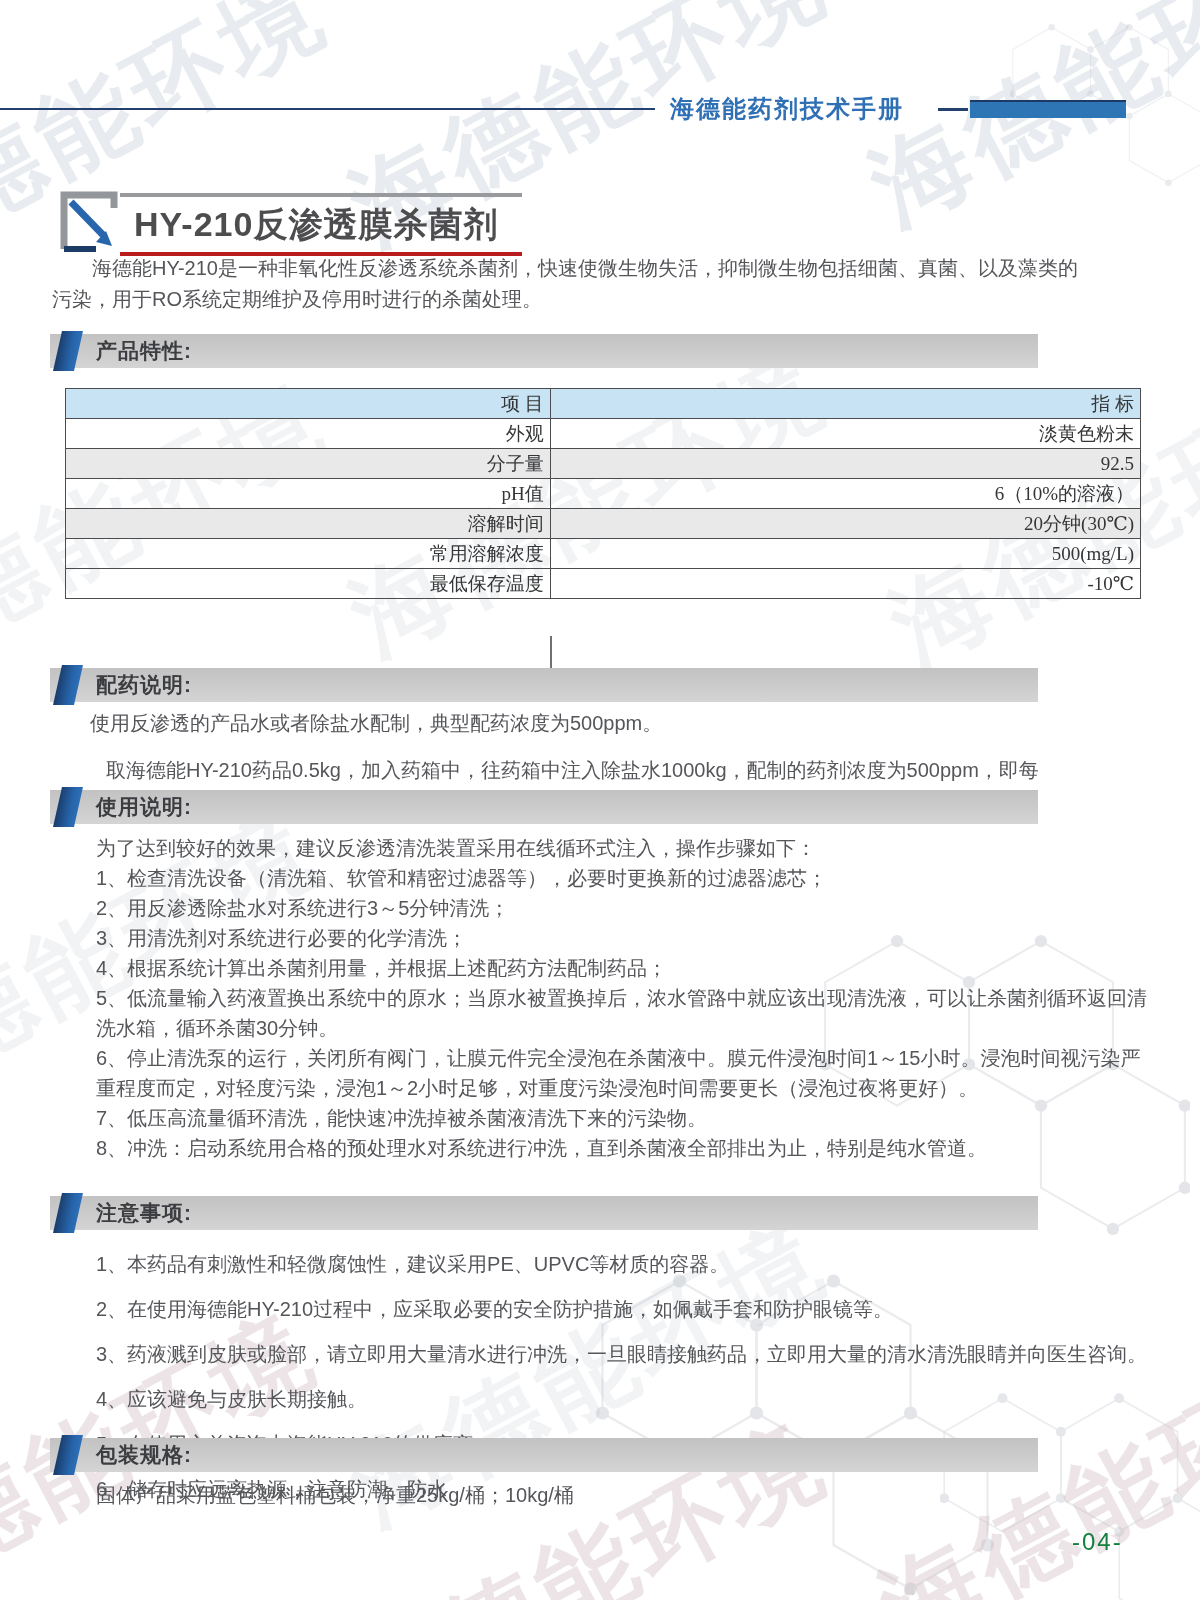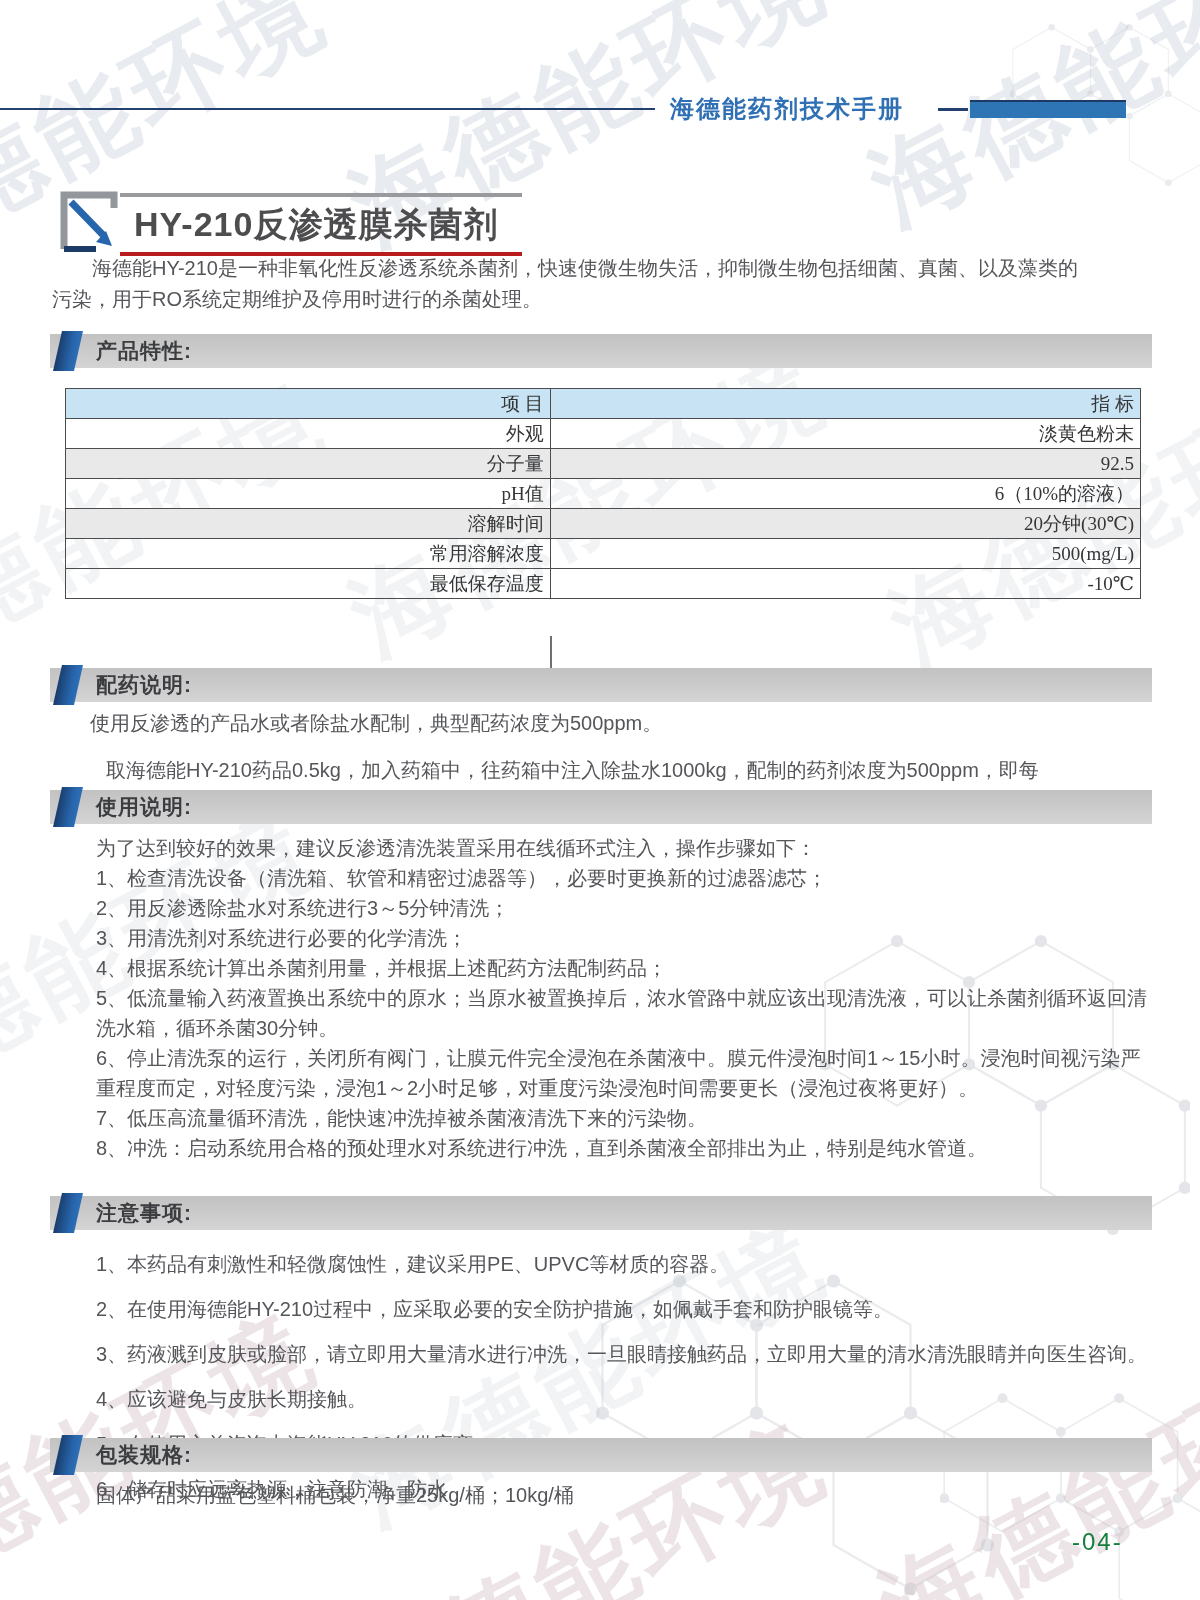--- a/index.html
+++ b/index.html
@@ -26,21 +26,21 @@
   .title-box{position:absolute;top:193px;left:120px;width:388px;z-index:2;
              border-top:4px solid #989a9e;border-bottom:4px solid #b91c1c;
              padding:5px 0 4px 14px;}
   .title-box h1{margin:0;font-size:34px;font-weight:bold;color:#4d4d4f;letter-spacing:1px;}
 
   
   .para{position:absolute;z-index:2;font-size:20px;line-height:31px;color:#55565a;}
   .indent{text-indent:2em;}
 
   
-  .secbar{position:absolute;left:50px;width:1102px;height:34px;z-index:2;
+  .secbar{position:absolute;left:50px;width:988px;height:34px;z-index:2;
           background:linear-gradient(180deg,#c2c2c3,#d4d4d5);}
   .flag{position:absolute;left:3px;top:-3px;width:30px;height:40px;
         background:linear-gradient(100deg,#16325c 10%,#2765ab 60%,#3579c4 100%);
         clip-path:polygon(30% 0,100% 0,70% 100%,0 100%);}
   .seclabel{position:absolute;left:46px;top:0;line-height:34px;font-size:21px;
             font-weight:bold;color:#3c3d40;letter-spacing:1px;}
 
   
   .ptable{position:absolute;top:388px;left:65px;width:1076px;z-index:2;border-collapse:collapse;
           table-layout:fixed;font-family:"Liberation Serif","DejaVu Serif",serif;

